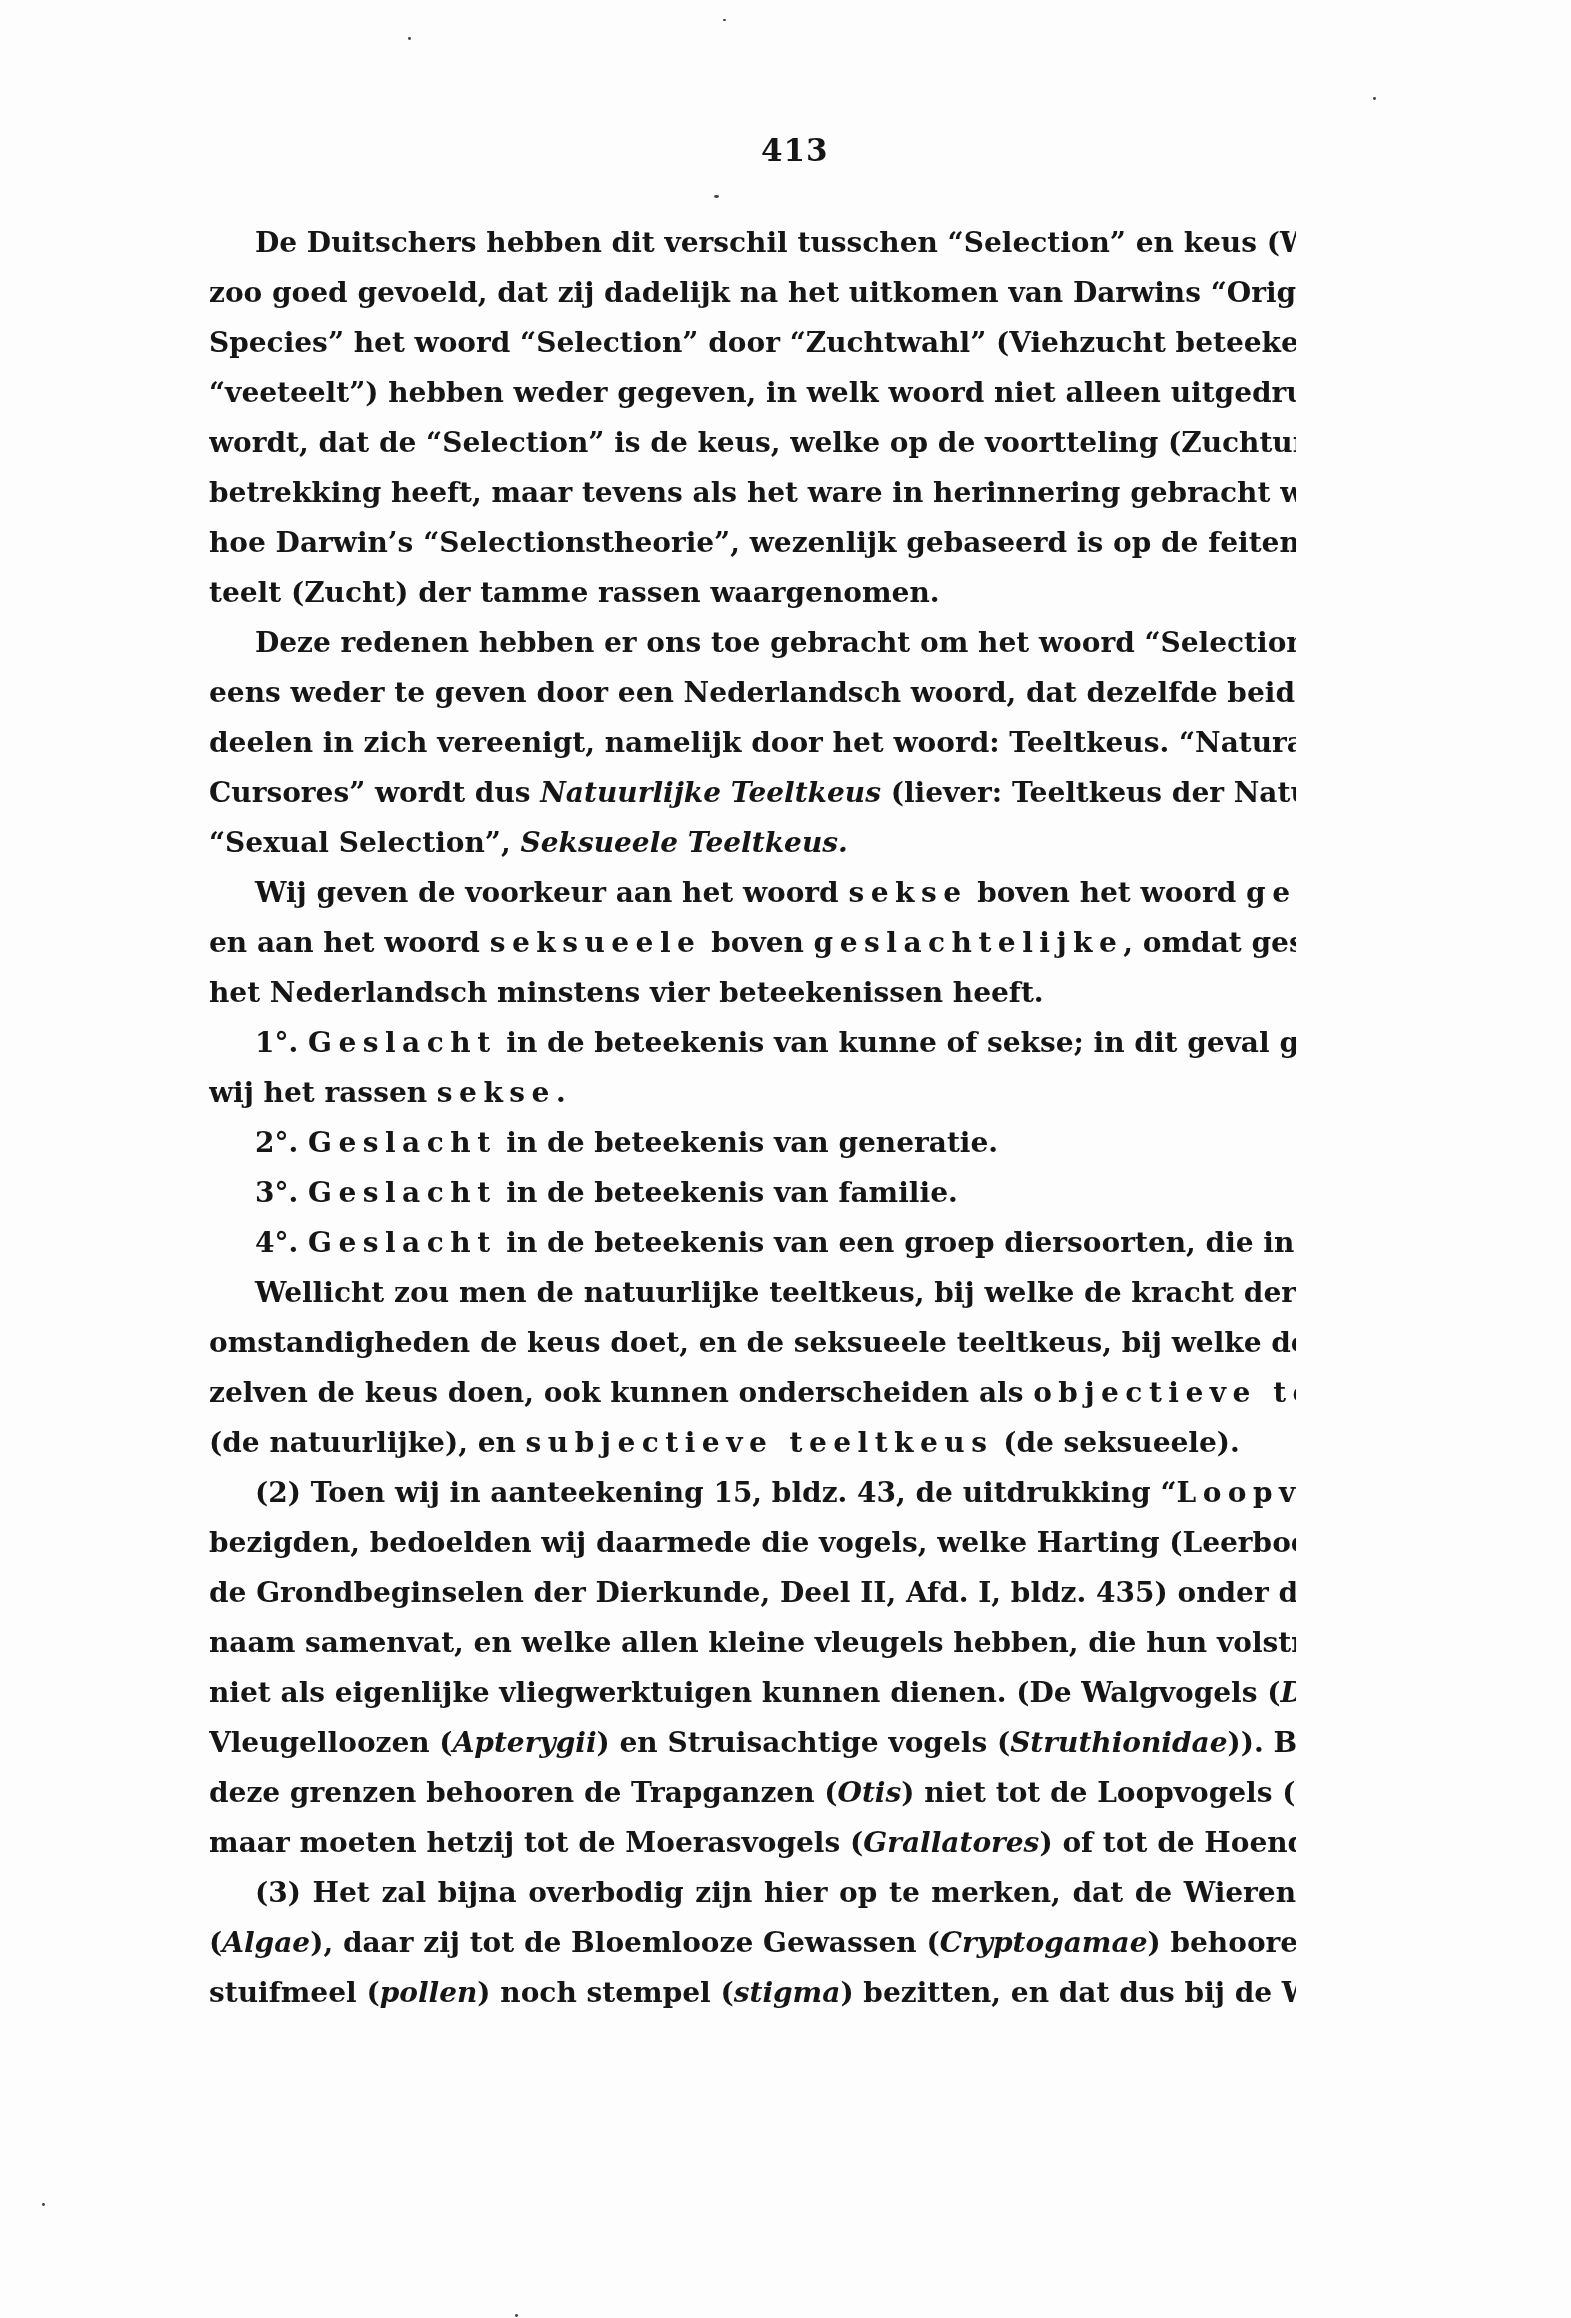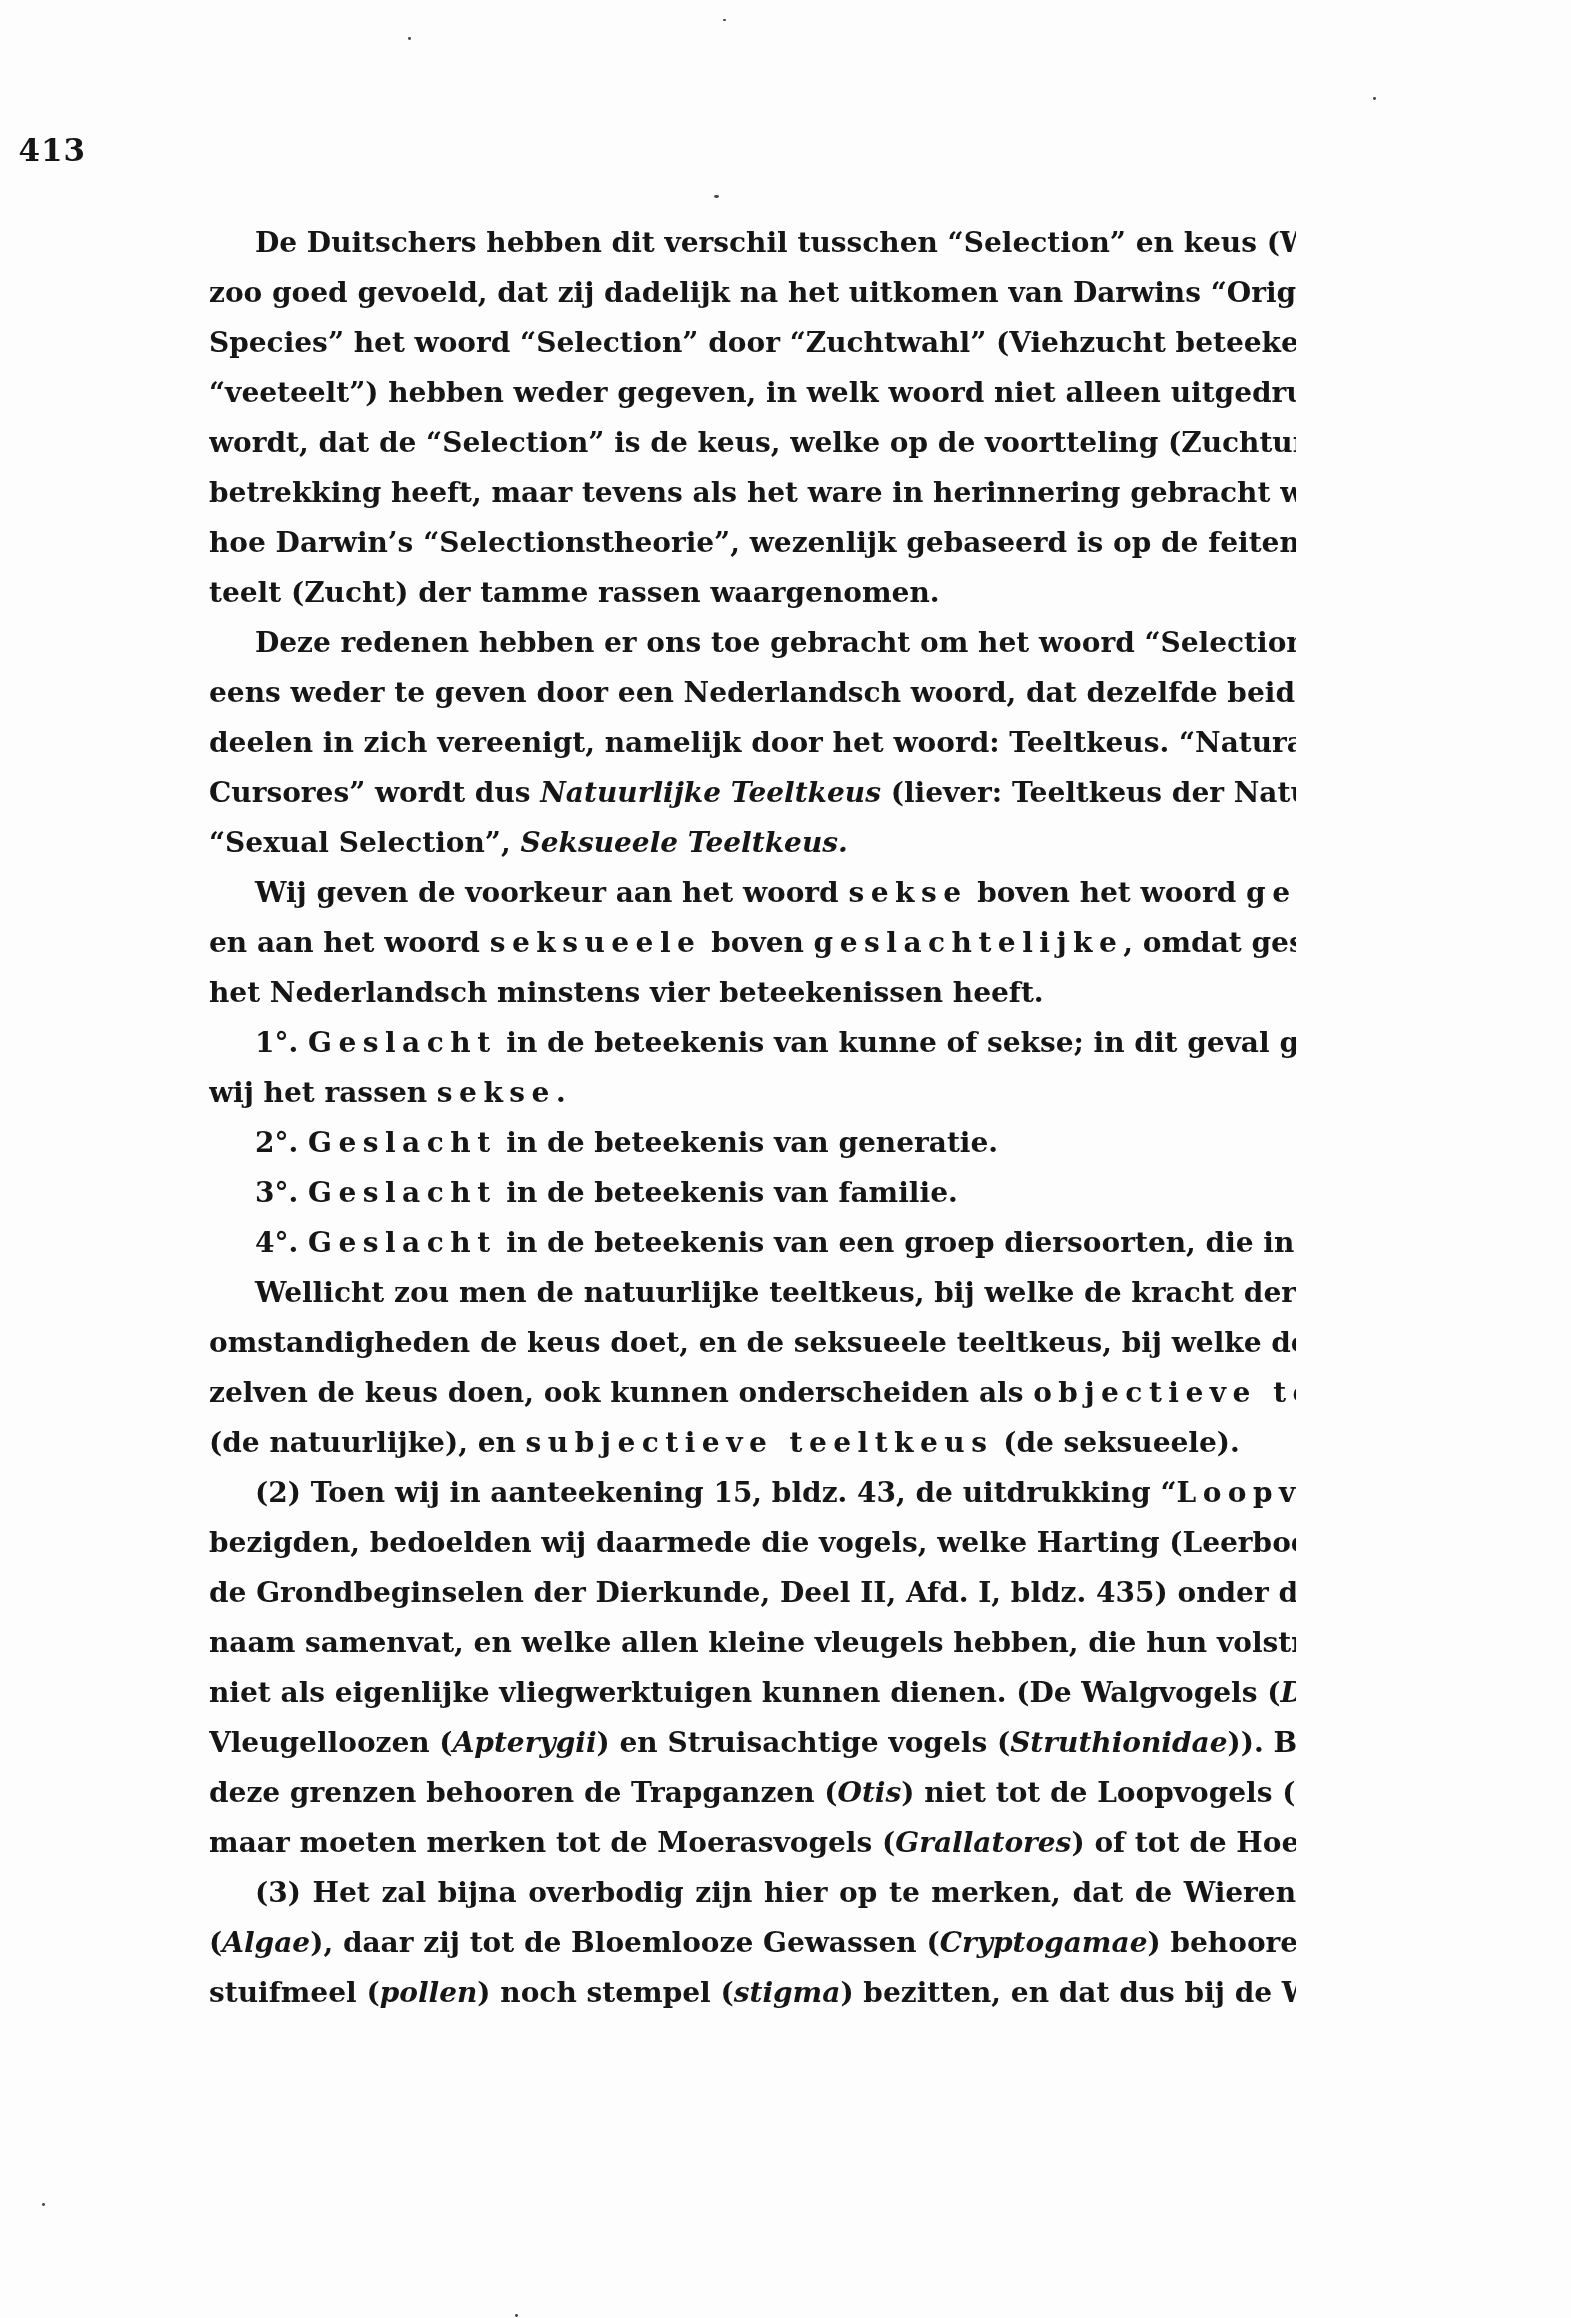--- a/index.html
+++ b/index.html
@@ -3,21 +3,21 @@
 <meta charset="utf-8">
 <style>
   html, body { margin: 0; padding: 0; background: #ffffff; }
   body { width: 1571px; height: 2394px; position: relative; overflow: hidden; }
   .page {
     position: absolute; left: 0; top: 0; width: 1571px; height: 2394px;
     background: #fdfdfd; color: #161616;
     font-family: "DejaVu Serif", "Liberation Serif", serif;
   }
   .page-number {
-    position: absolute; top: 132px; left: 0; width: 1571px; text-align: left;
+    position: absolute; top: 132px; left: 0; width: 1571px; text-align: center;
     font-size: 31px; font-weight: bold; letter-spacing: 0.9px; padding-left: 18.5px; box-sizing: border-box;
   }
   .text-block {
     position: absolute; left: 209px; top: 218px; width: 1087px;
     font-size: 28px; line-height: 50px; font-weight: bold;
     text-align: justify;
   }
   .line { display: block; text-align: justify; text-align-last: justify; white-space: nowrap; overflow: hidden; }
   .line.last { text-align-last: left; }
   .line.indent { padding-left: 46px; }
@@ -75,21 +75,21 @@
     </div>
 
     <div class="para-block">
       <span class="line indent"><span>(2) Toen wij in aanteekening 15, bldz. 43, de uitdrukking “</span><span class="sp">Loopvogels</span></span>
       <span class="line">bezigden, bedoelden wij daarmede die vogels, welke Harting (Leerboek van</span>
       <span class="line">de Grondbeginselen der Dierkunde, Deel II, Afd. I, bldz. 435) onder dien</span>
       <span class="line">naam samenvat, en welke allen kleine vleugels hebben, die hun volstrekt</span>
       <span class="line"><span>niet als eigenlijke vliegwerktuigen kunnen dienen. (De Walgvogels (</span><span class="it">Didus</span></span>
       <span class="line"><span>Vleugelloozen (</span><span class="it">Apterygii</span><span>) en Struisachtige vogels (</span><span class="it">Struthionidae</span><span>)). Binnen</span></span>
       <span class="line"><span>deze grenzen behooren de Trapganzen (</span><span class="it">Otis</span><span>) niet tot de Loopvogels (</span><span class="it">Cursores</span></span>
-      <span class="line"><span>maar moeten merken tot de Moerasvogels (</span><span class="it">Grallatores</span><span>) of tot de Hoender-</span></span>
+      <span class="line"><span>maar moeten hetzij tot de Moerasvogels (</span><span class="it">Grallatores</span><span>) of tot de Hoender-</span></span>
     </div>
 
     <div class="para-block">
       <span class="line indent">(3) Het zal bijna overbodig zijn hier op te merken, dat de Wieren</span>
       <span class="line"><span>(</span><span class="it">Algae</span><span>), daar zij tot de Bloemlooze Gewassen (</span><span class="it">Cryptogamae</span><span>) behooren, noch</span></span>
       <span class="line"><span>stuifmeel (</span><span class="it">pollen</span><span>) noch stempel (</span><span class="it">stigma</span><span>) bezitten, en dat dus bij de Wieren</span></span>
     </div>
 
   </div>
 

